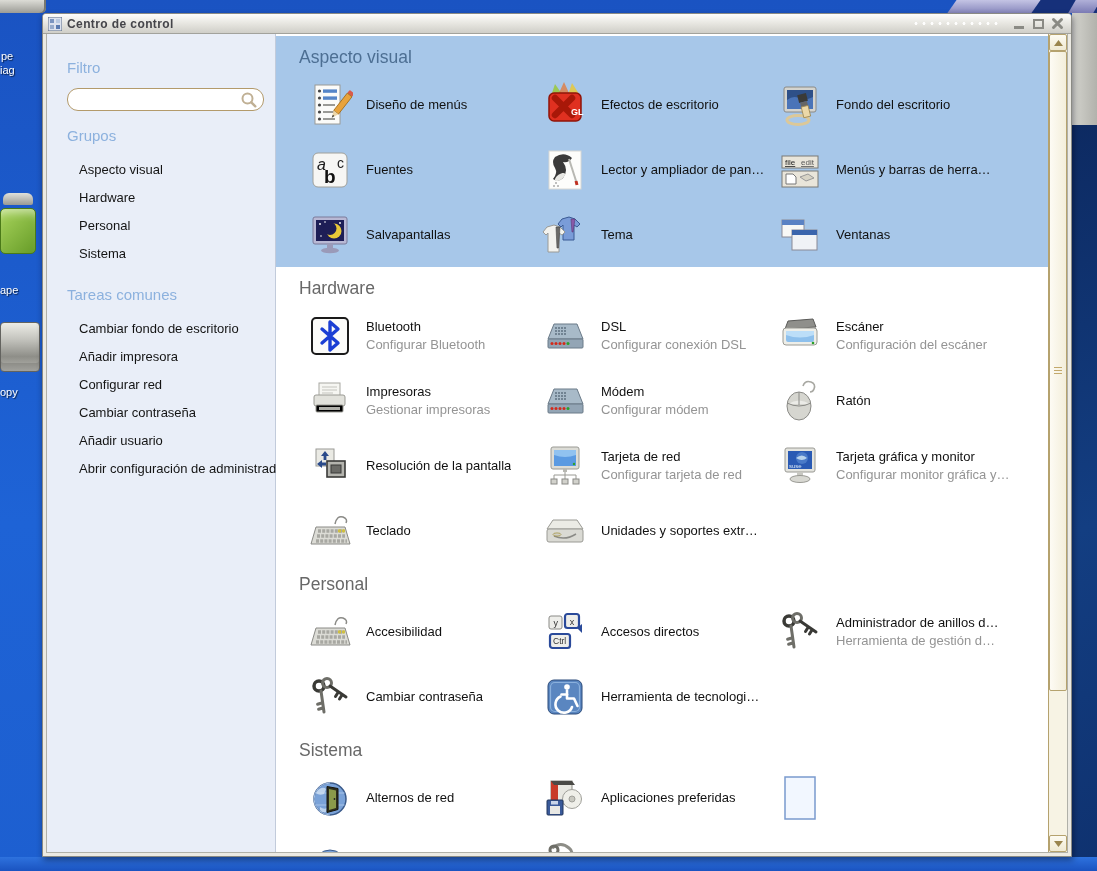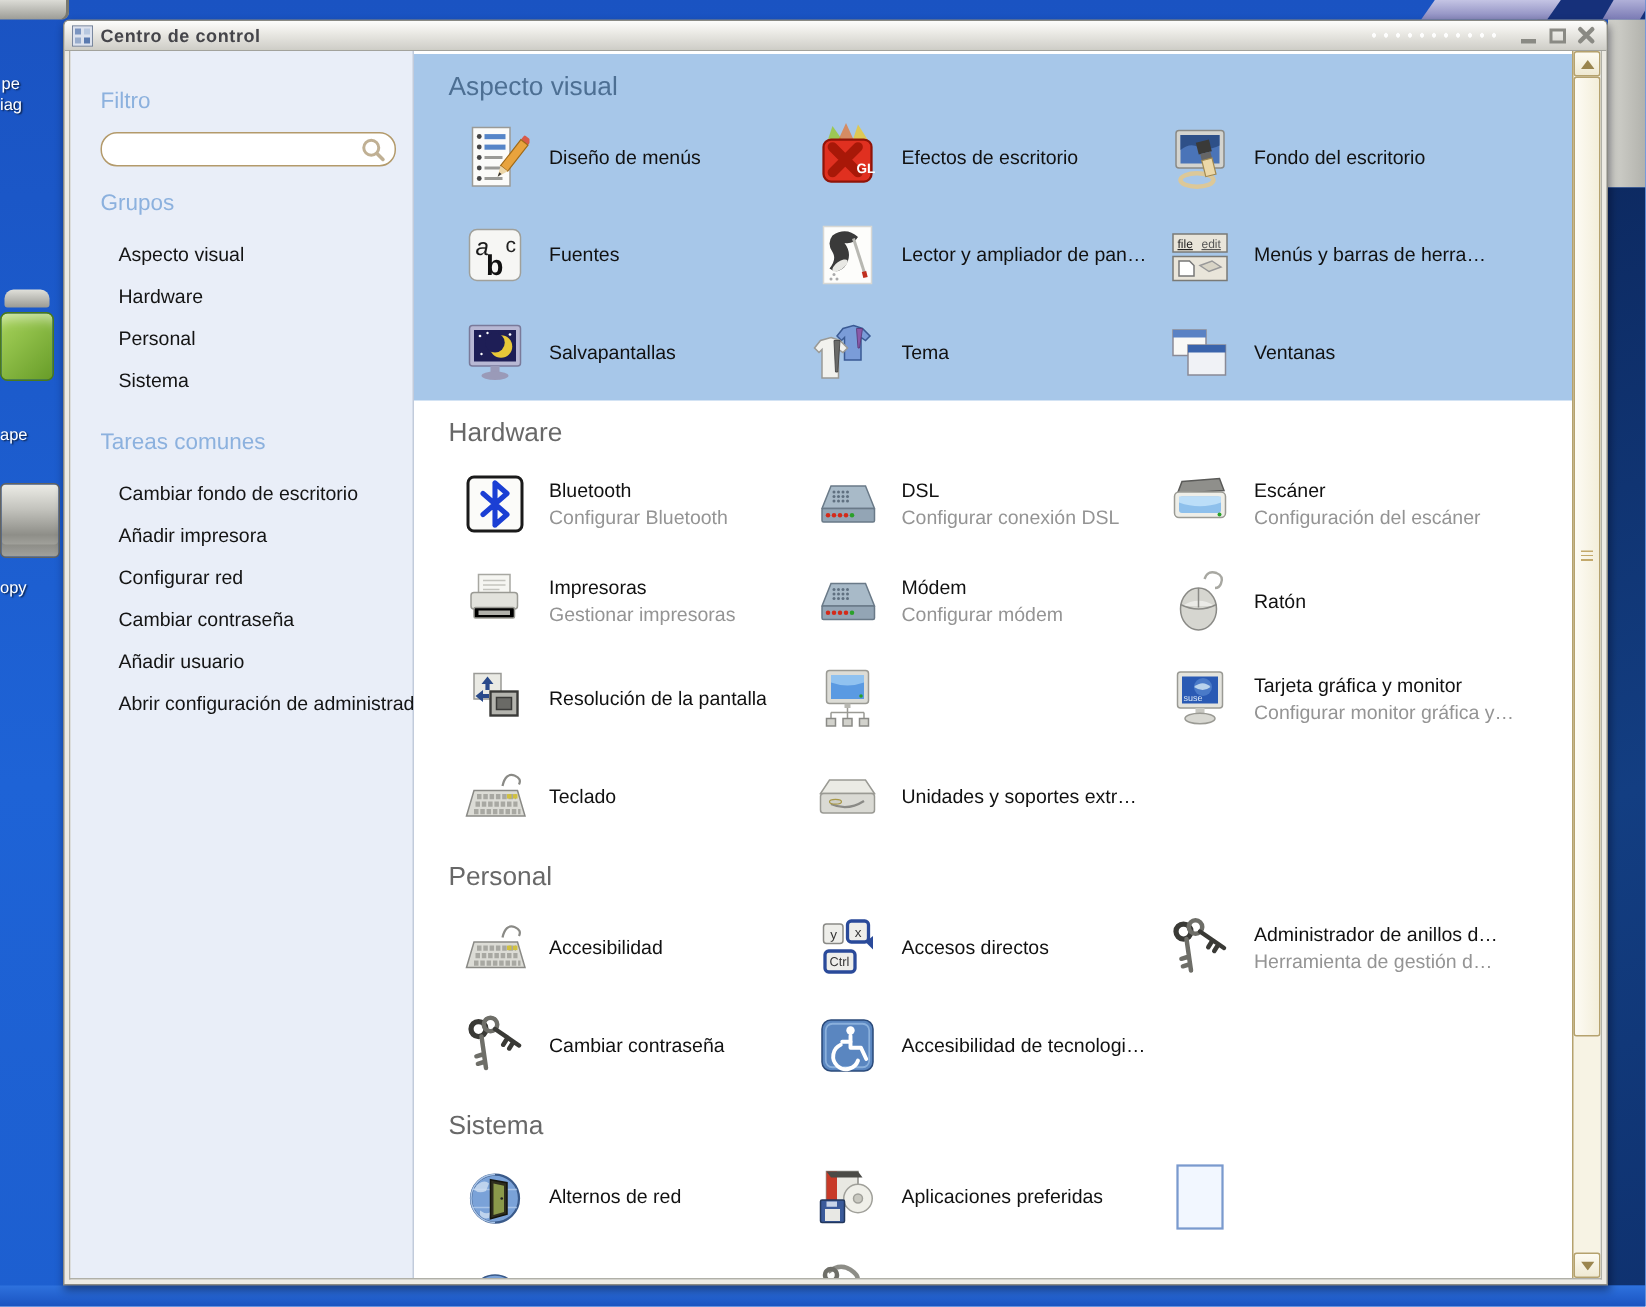--- a/index.html
+++ b/index.html
@@ -444,20 +444,24 @@
                         <rect x="12" y="7" width="22" height="16" fill="#5a9ae2"></rect>
                         <path d="M12 7 h22 v5 q-11 4 -22 0z" fill="#90c2f0"></path>
                         <circle cx="32" cy="21" r="1.2" fill="#2aa02a"></circle>
                         <rect x="21" y="26" width="4" height="3" fill="#b8b8b2"></rect>
                         <path d="M23 29 v3 M12 32 h22 M12 32 v4 M23 32 v4 M34 32 v4" stroke="#9a9a94" fill="none"></path>
                         <rect x="9" y="36" width="6" height="5" fill="#d2d2cc" stroke="#8a8a86"></rect>
                         <rect x="20" y="36" width="6" height="5" fill="#d2d2cc" stroke="#8a8a86"></rect>
                         <rect x="31" y="36" width="6" height="5" fill="#d2d2cc" stroke="#8a8a86"></rect>
                       </svg>
                     </span>
+                    <span class="ci-text">
+                      <div class="ci-label">Tarjeta de red</div>
+                      <div class="ci-sub">Configurar tarjeta de red</div>
+                    </span>
                   </div>
                   <div class="ci-item">
                     <span class="ci-icon">
                       <svg width="46" height="46" viewBox="0 0 46 46">
                         <rect x="8" y="5" width="30" height="24" rx="2" fill="#e4e4de" stroke="#9a9a94"></rect>
                         <rect x="11" y="8" width="24" height="18" fill="#2a5ab4"></rect>
                         <circle cx="25" cy="15" r="6" fill="#4a7ac8"></circle>
                         <path d="M19 15 q6 -5 11 0 q-5 4 -11 0" fill="#b8d2ec"></path>
                         <text x="12" y="24.5" font-size="6" fill="#d8e6f6">suse</text>
                         <rect x="20" y="29" width="6" height="4" fill="#c8c8c2"></rect>
@@ -567,21 +571,21 @@
                       <svg width="46" height="46" viewBox="0 0 46 46">
                         <rect x="6" y="6" width="34" height="34" rx="6" fill="#5a86c0" stroke="#2a4a7a"></rect>
                         <rect x="8.5" y="8.5" width="29" height="29" rx="4.5" fill="none" stroke="#8ab0dc" stroke-width="1.2"></rect>
                         <circle cx="25" cy="13" r="2.8" fill="#fff"></circle>
                         <path d="M25 16.5 v8 h7 l3.5 7.5" stroke="#fff" stroke-width="2.6" fill="none" stroke-linecap="round" stroke-linejoin="round"></path>
                         <path d="M25 20.5 h-5.5" stroke="#fff" stroke-width="2.6" stroke-linecap="round"></path>
                         <path d="M18.5 22.5 a8.5 8.5 0 1 0 11.5 10.5" stroke="#fff" stroke-width="2.6" fill="none" stroke-linecap="round"></path>
                       </svg>
                     </span>
                     <span class="ci-text">
-                      <div class="ci-label">Accesibilidad de tecnologi…</div>
+                      <div class="ci-label">Herramienta de tecnologi…</div>
                     </span>
                   </div>
                 </div>
               </div>
               <div class="section">
                 <div class="section-h">Sistema</div>
                 <div class="grid">
                   <div class="ci-item">
                     <span class="ci-icon">
                       <svg width="46" height="46" viewBox="0 0 46 46">

